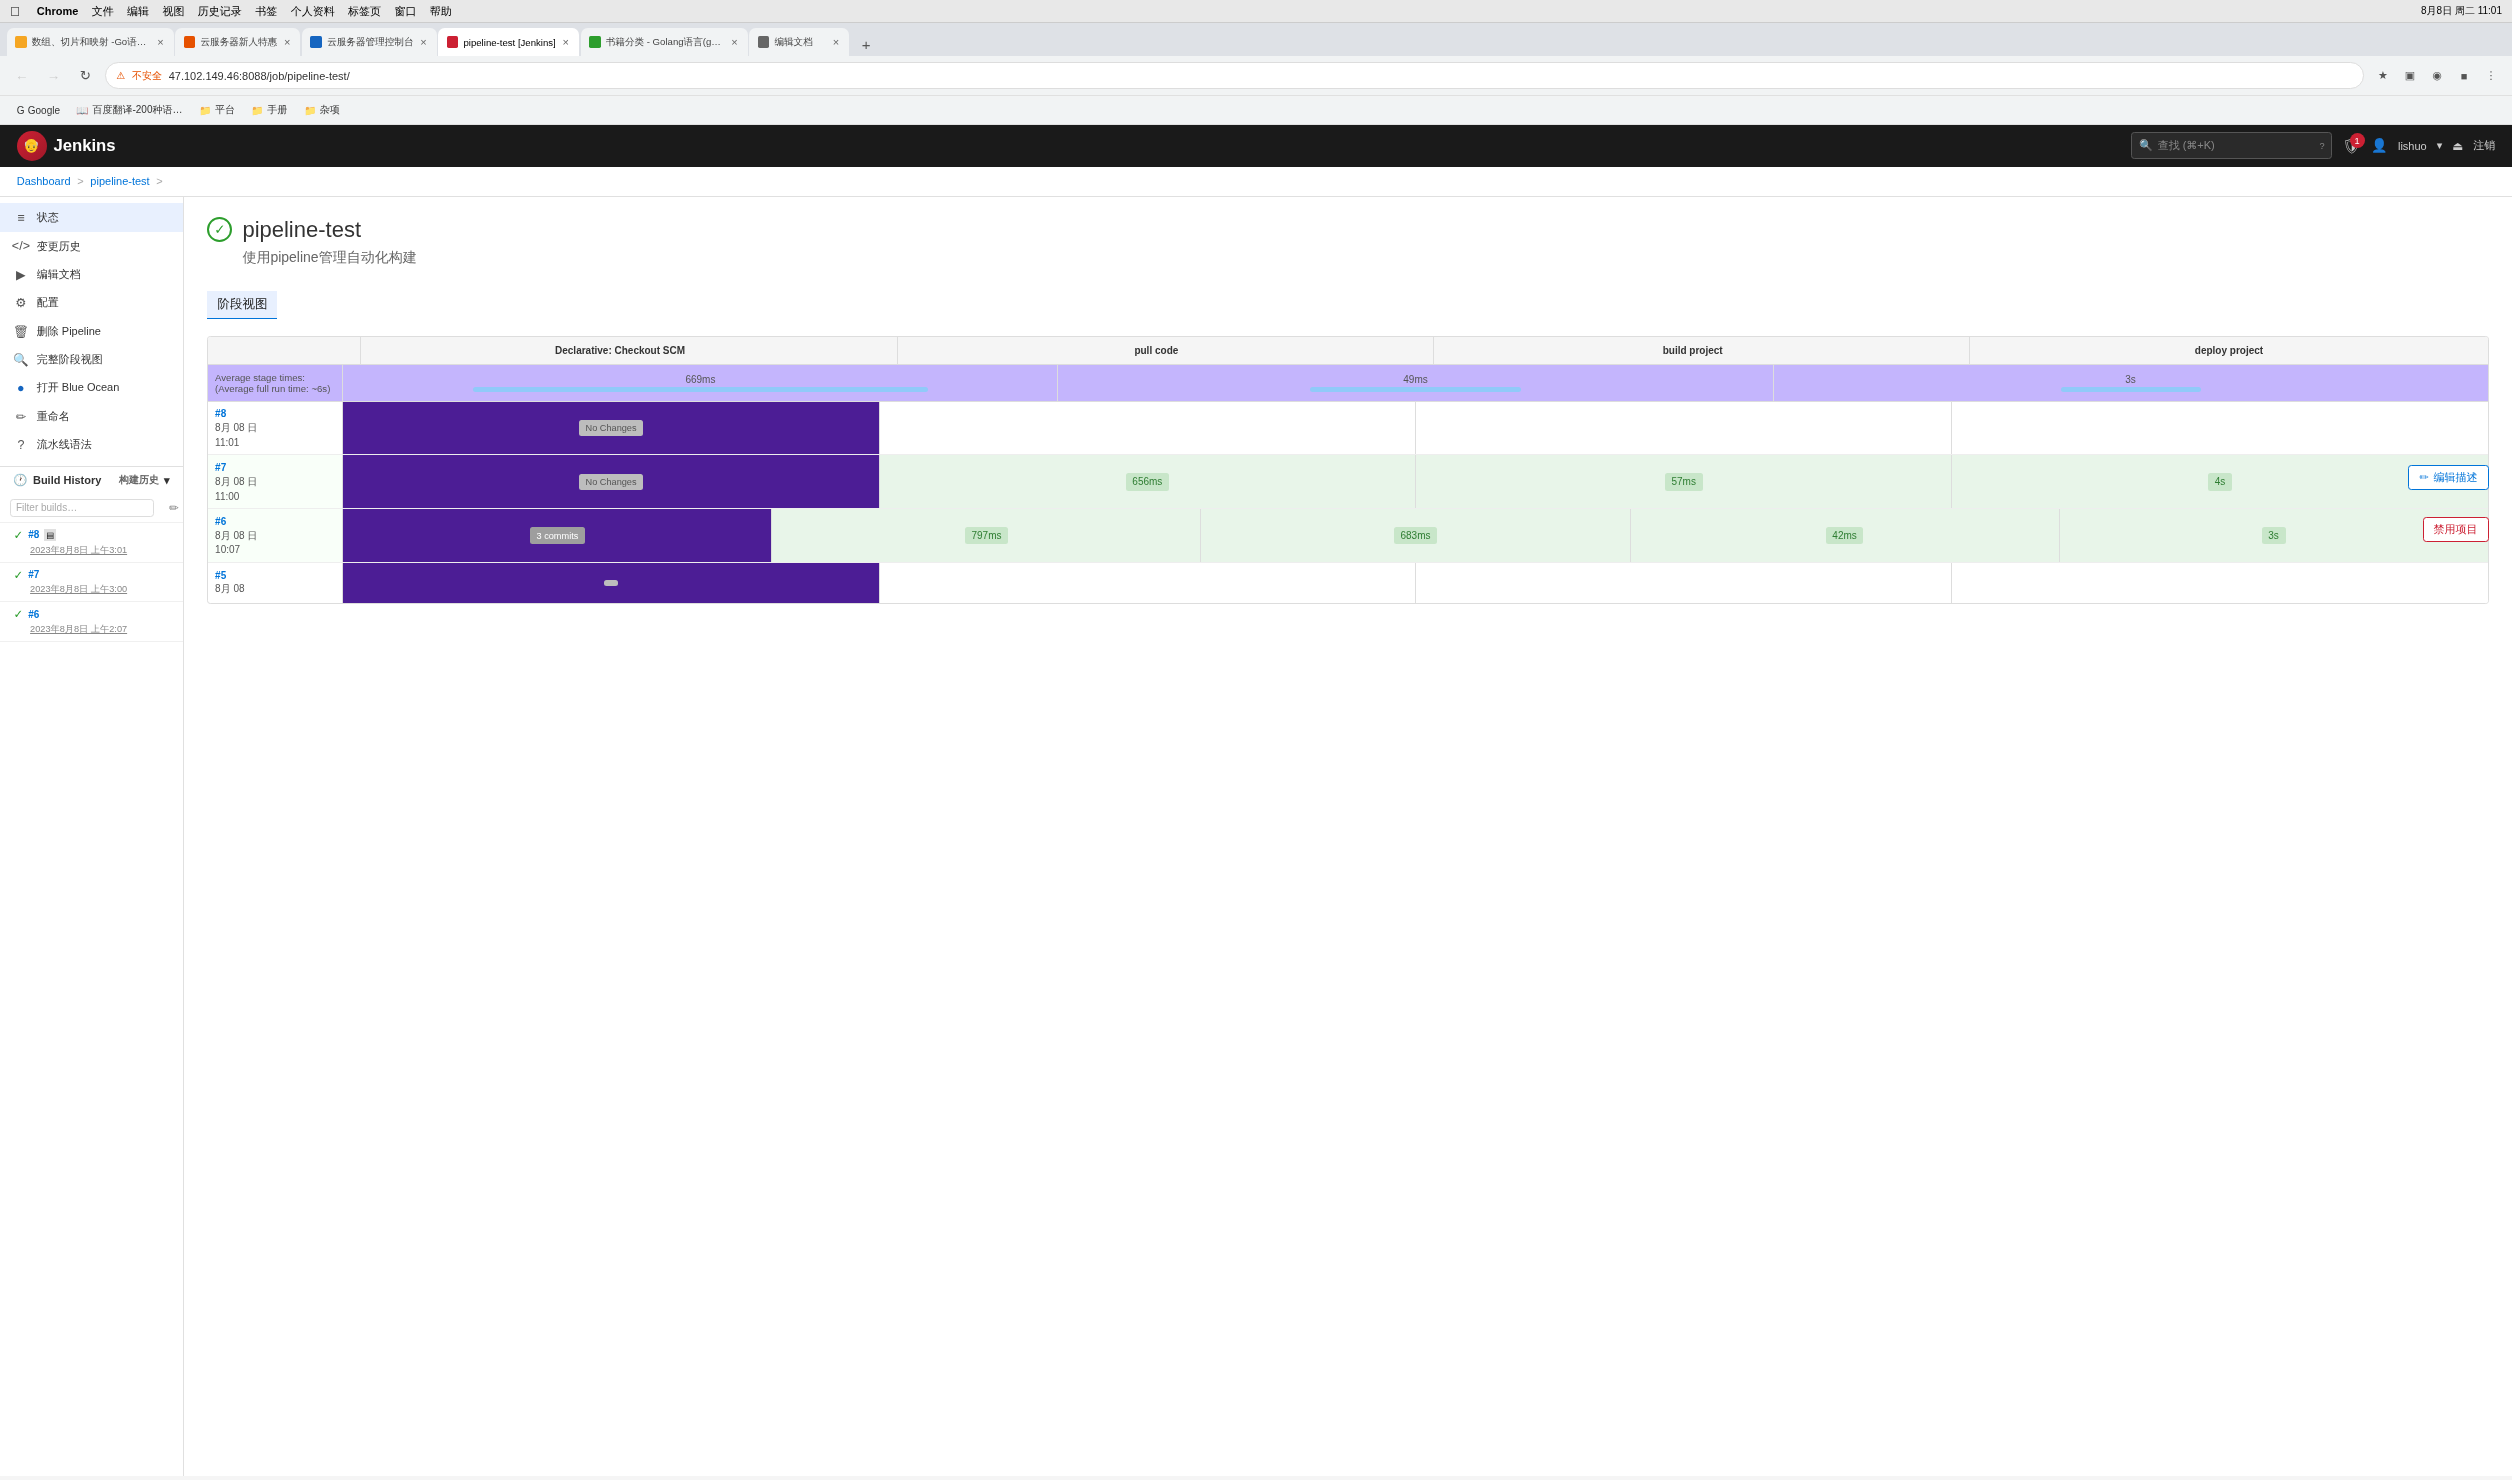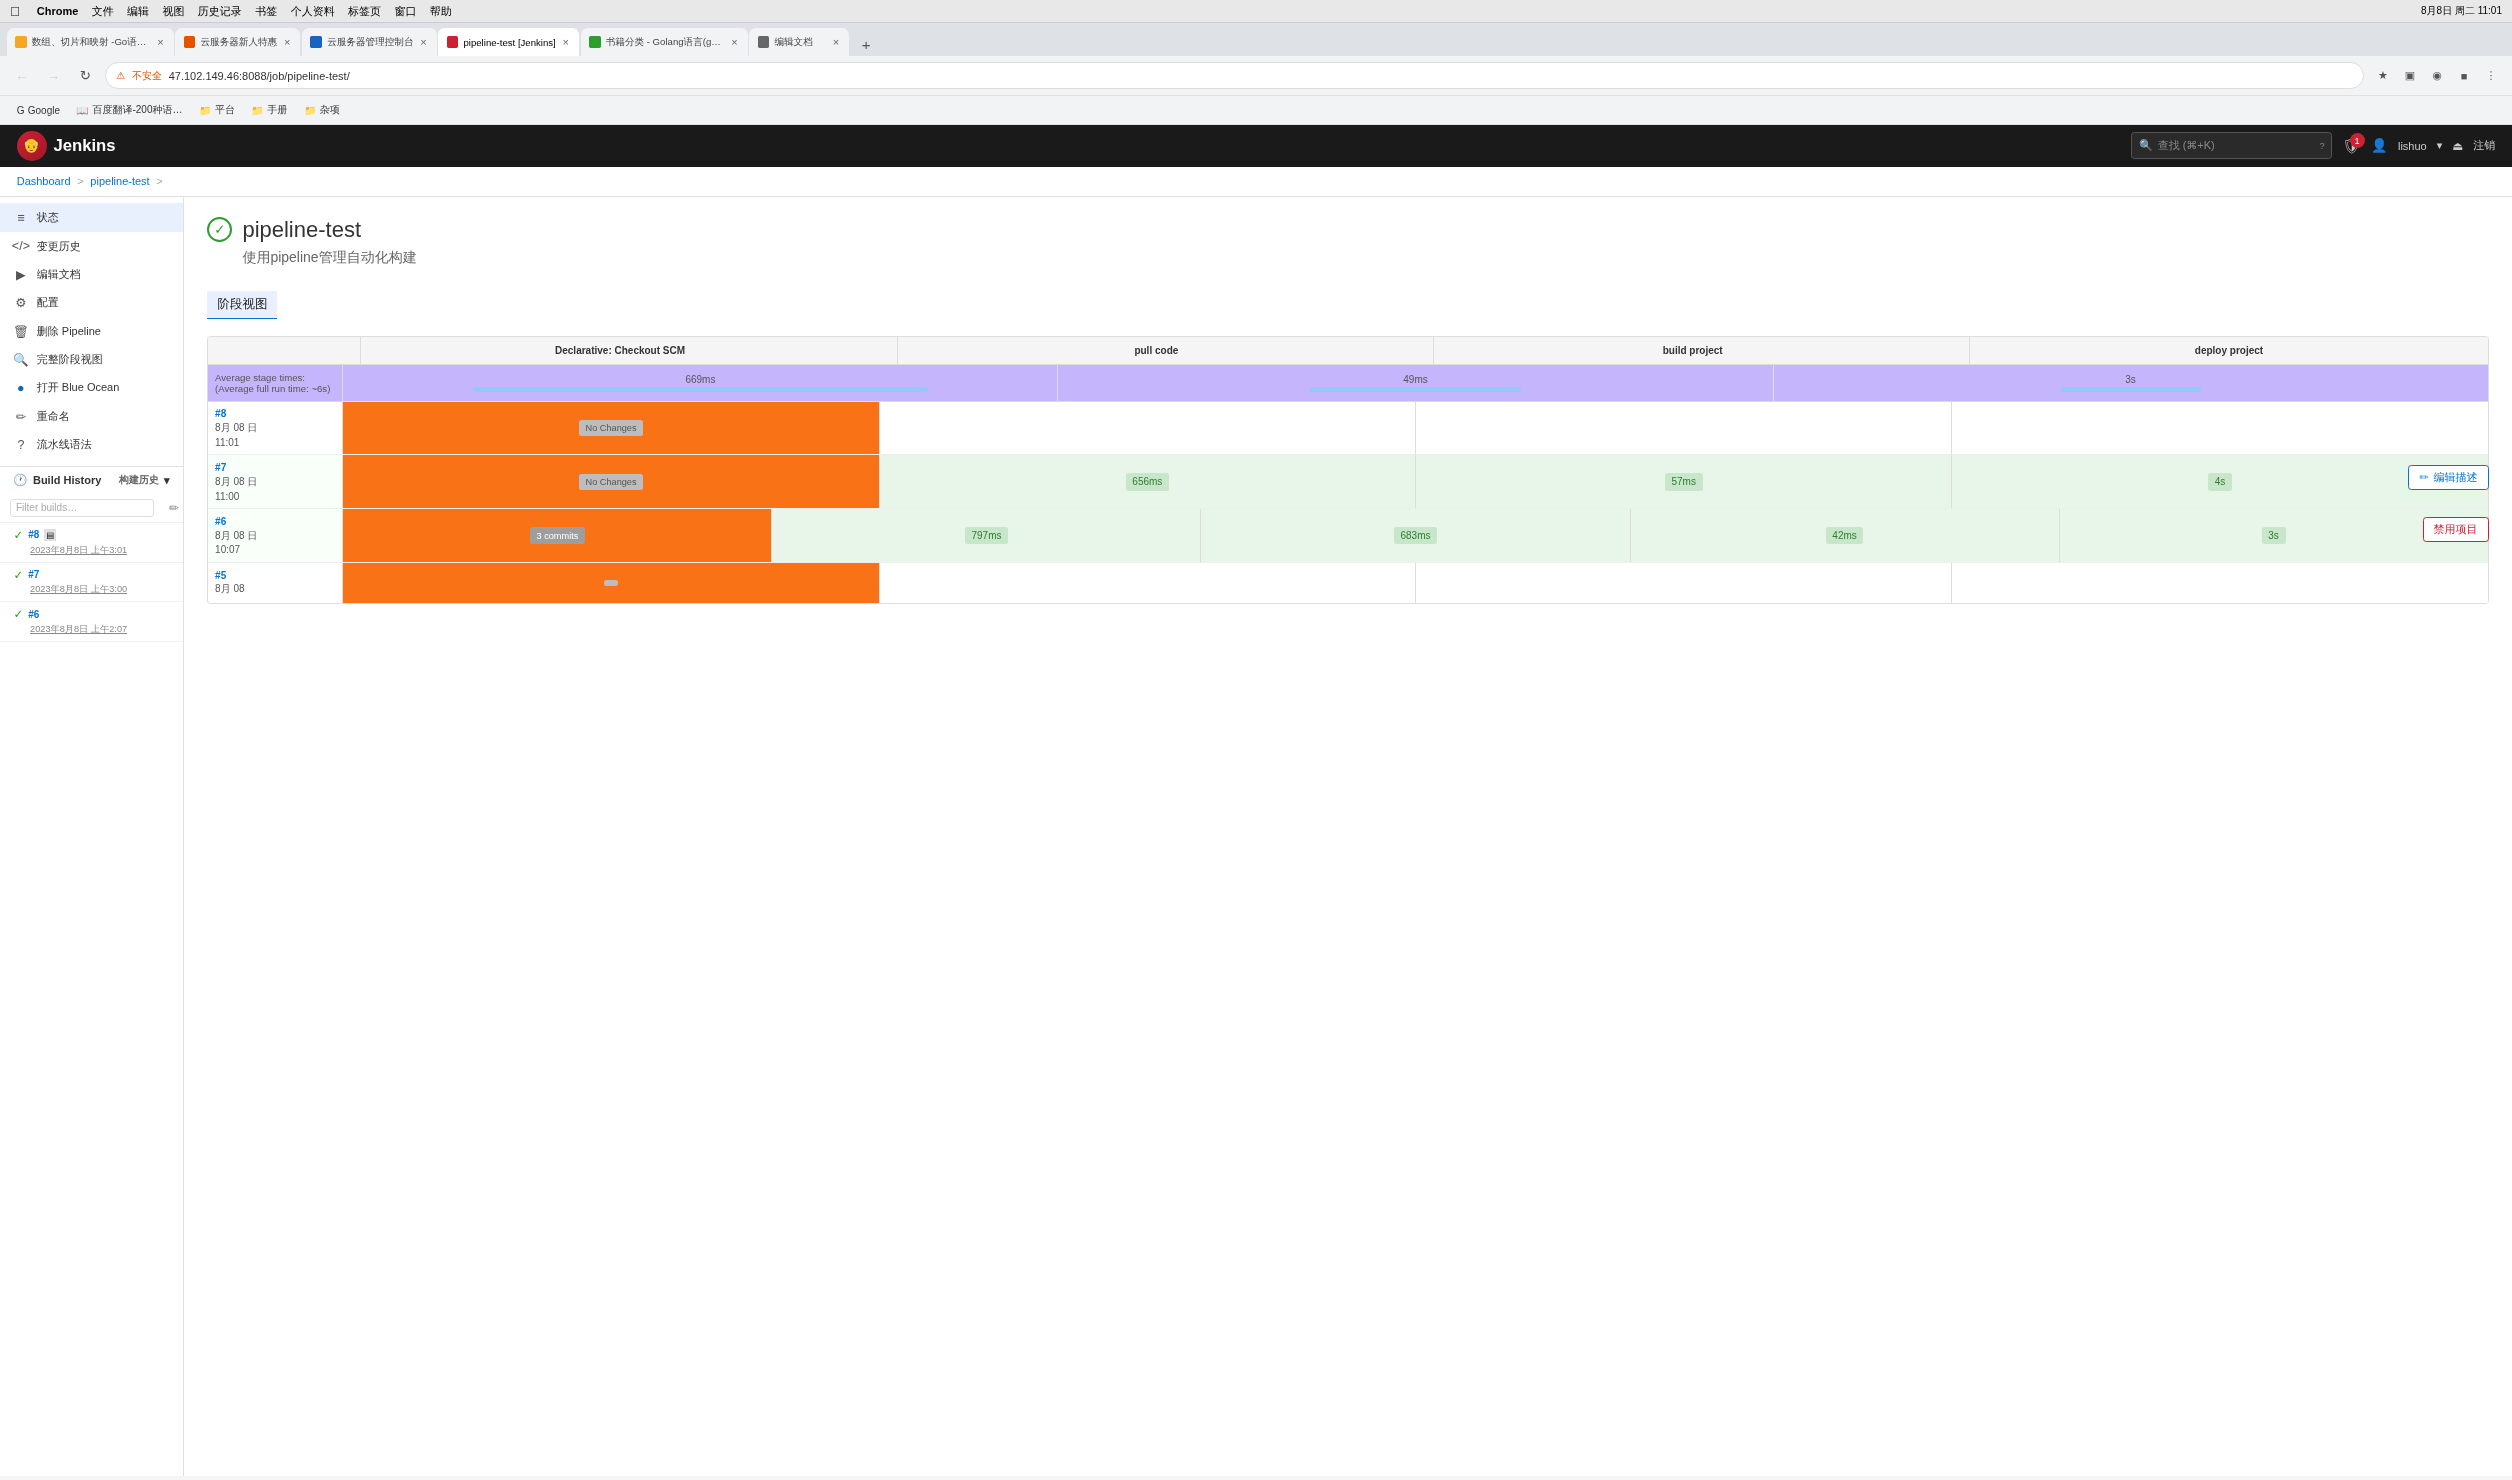--- a/index.html
+++ b/index.html
@@ -389,21 +389,21 @@
       display: flex;
       align-items: center;
       justify-content: center;
       padding: 6.7px;
       font-size: 10px;
       color: #555;
     }
     .stage-cell.success { background: #e8f5e9; }
     .stage-cell.empty { background: #fff; }
     .stage-cell.no-changes {
-      background: #f97316;
+      background: #4c1d95;
       color: #888;
       font-size: 9.2px;
       text-align: center;
     }
 
     .stage-cell-inner {
       background: #c8e6c9;
       border-radius: 2.5px;
       padding: 3.3px 6.7px;
       font-size: 10px;

